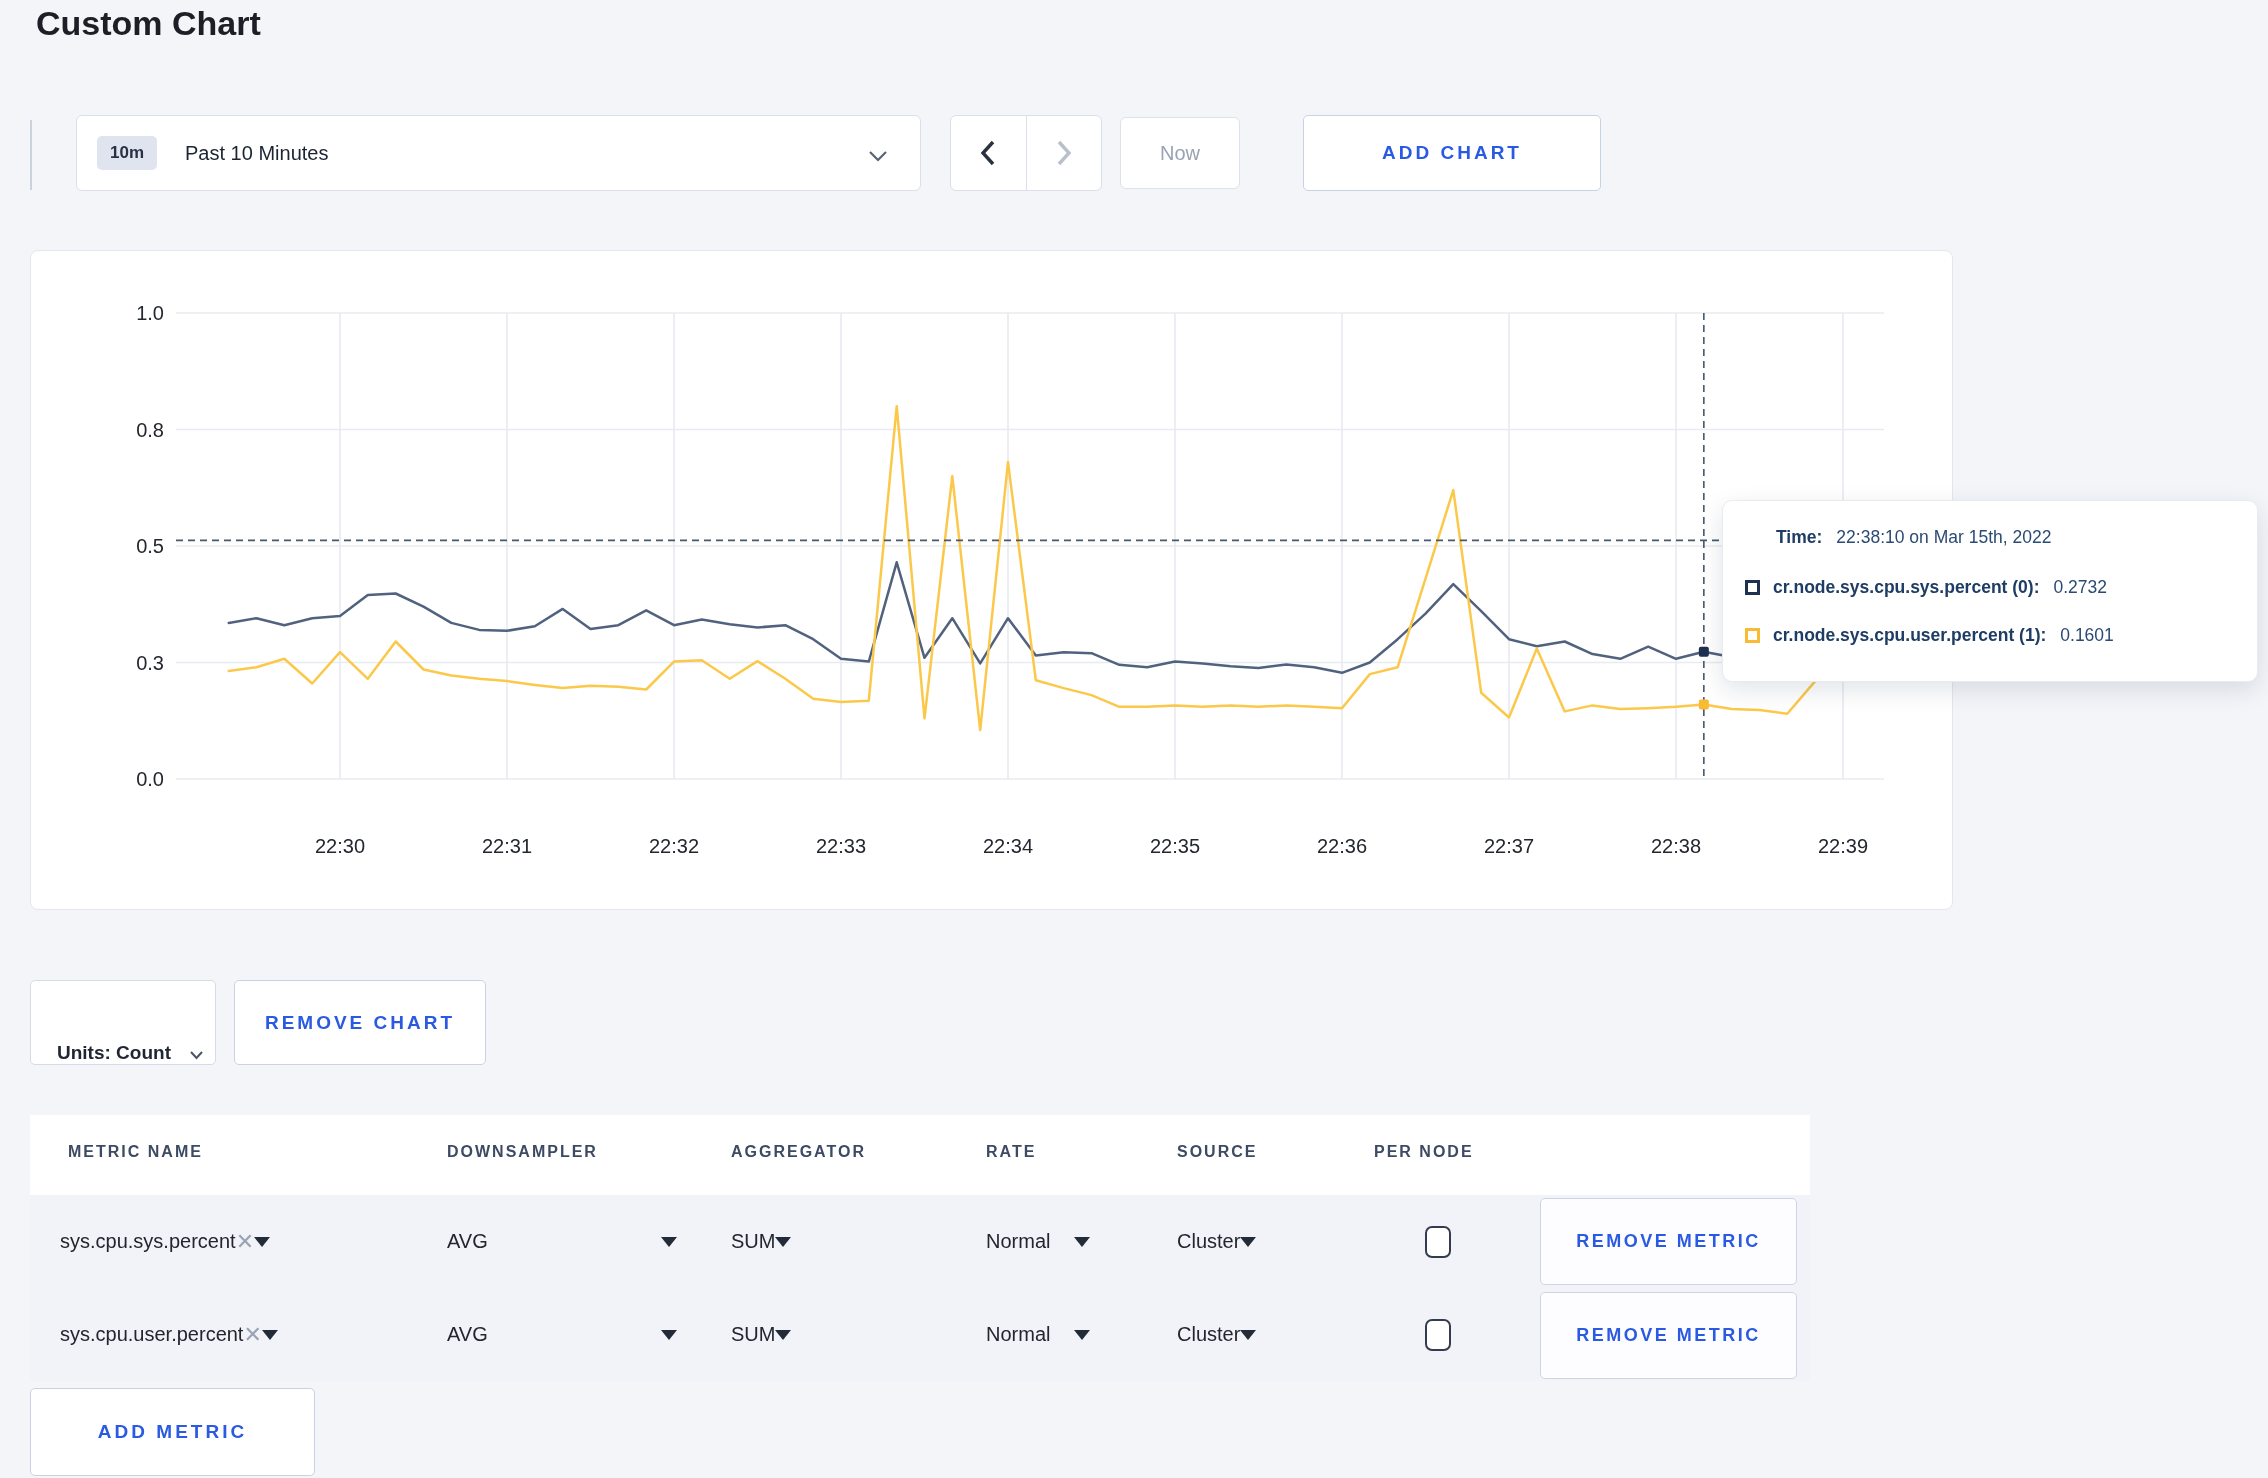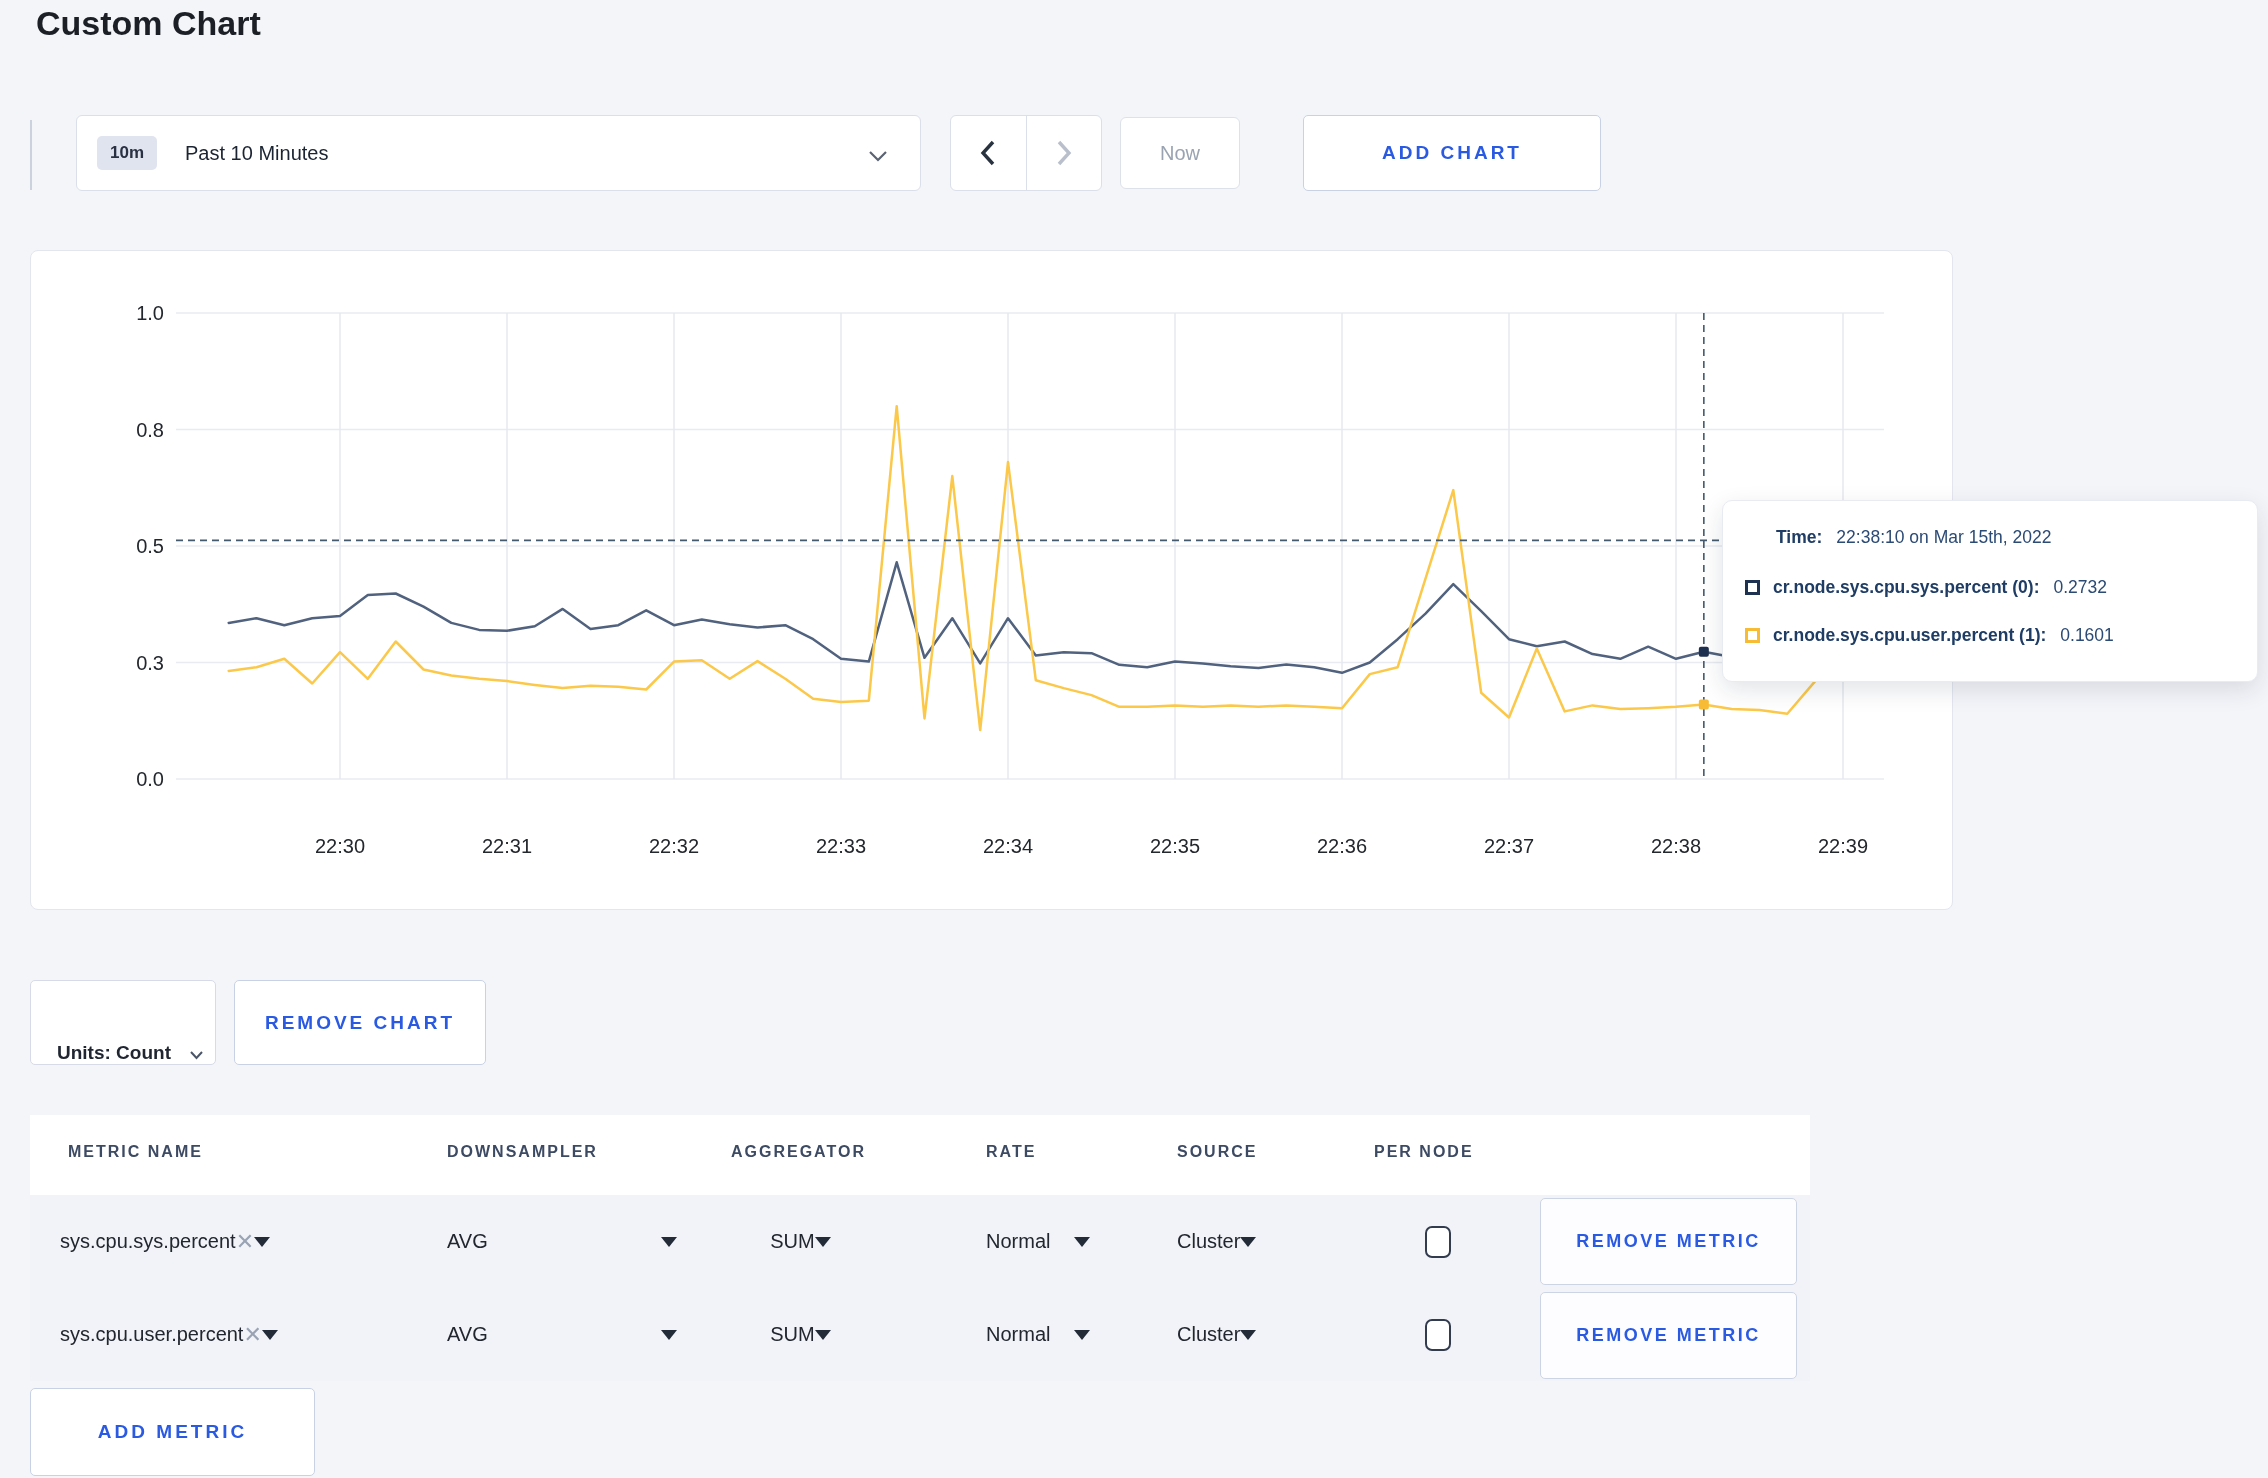--- a/index.html
+++ b/index.html
@@ -106,21 +106,21 @@
   .metric-name-cell { left: 30px; cursor: pointer; }
   .metric-name { font-size: 20px; color: #22262e; }
   .clear-x { font-size: 22px; color: #99a3b3; cursor: pointer; line-height: 1; }
   .caret {
     width: 0; height: 0;
     border-left: 8px solid transparent; border-right: 8px solid transparent;
     border-top: 10px solid #232b39;
   }
   .cell-text { font-size: 20px; color: #22262e; }
   .downsampler-cell { left: 417px; width: 230px; justify-content: space-between; cursor: pointer; }
-  .aggregator-cell  { left: 668px; width: 205px; justify-content: center; cursor: pointer; }
+  .aggregator-cell  { left: 701px; width: 205px; justify-content: flex-start; cursor: pointer; }
   .rate-cell   { left: 956px;  gap: 24px; cursor: pointer; }
   .source-cell { left: 1147px; cursor: pointer; }
   .pernode-cell { left: 1395px; }
   .checkbox {
     width: 26px; height: 32px; background: #fff;
     border: 2px solid #333c4e; border-radius: 7px; cursor: pointer;
   }
   .remove-metric-btn { left: 1540px; width: 257px; height: 87px; font-size: 18px; letter-spacing: 2.5px; background: #fdfdff; border-color: #cdd5e5; }
   .rm-1 { top: 1198px; }
   .rm-2 { top: 1292px; }

